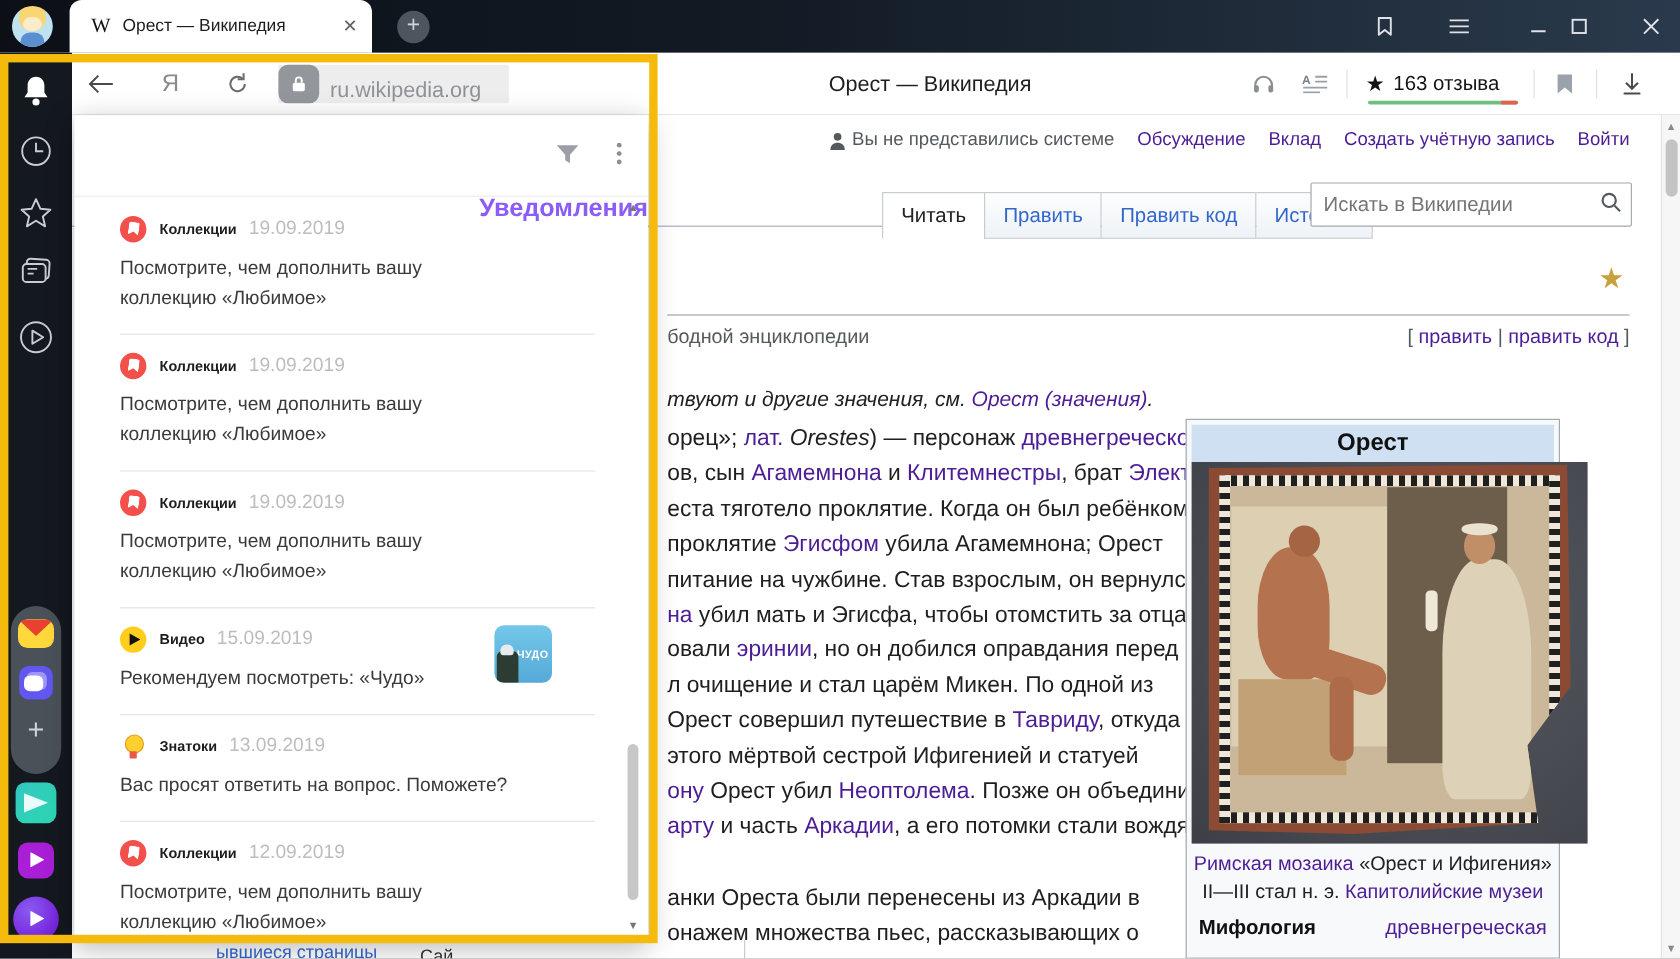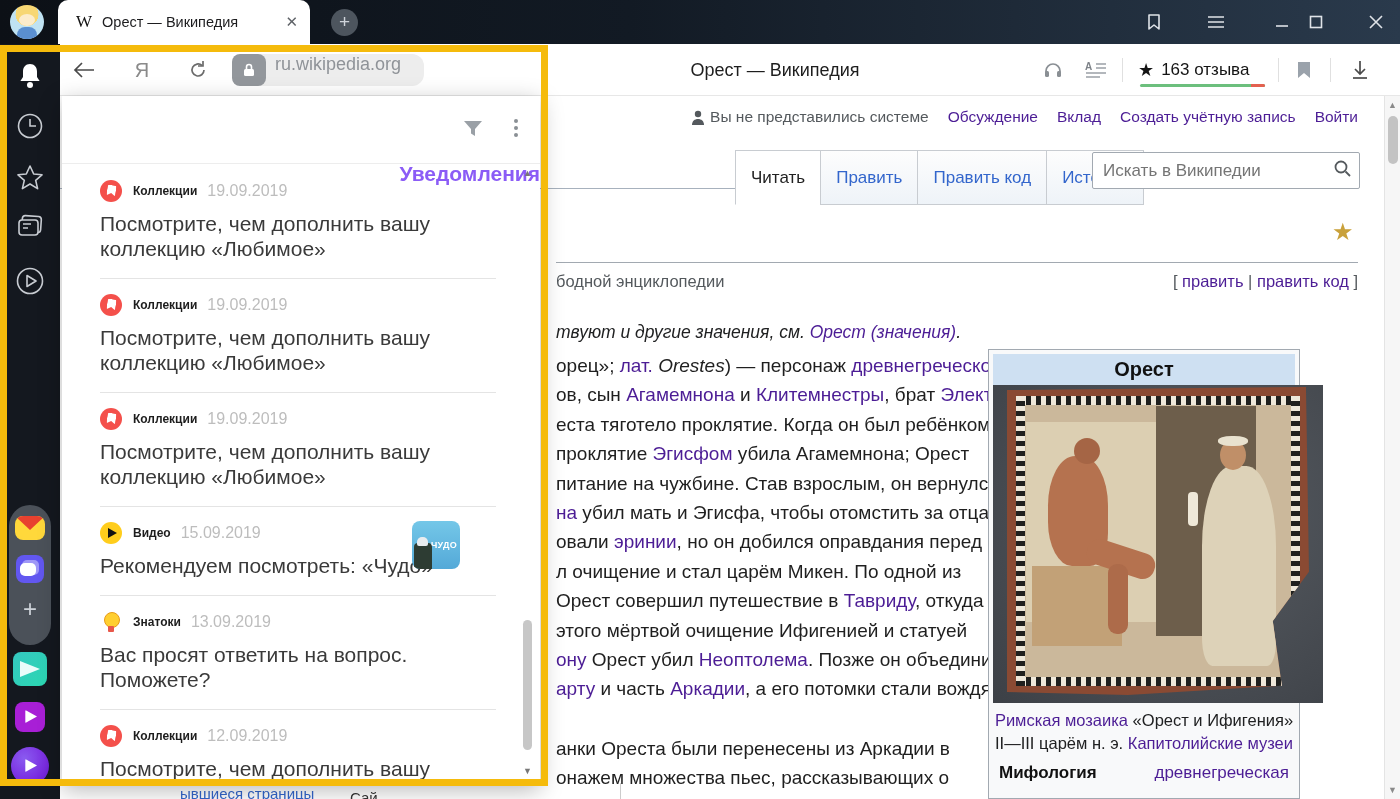--- a/index.html
+++ b/index.html
@@ -23,22 +23,22 @@
   .newtab { position:absolute; left:331px; top:9px; width:27px; height:27px; border-radius:50%;
             background:#4d555e; color:#cfd4da; font-size:19px; line-height:25px; text-align:center; }
   .winbtn { position:absolute; top:0; height:44px; display:flex; align-items:center; justify-content:center;
             color:#dfe3e8; }
   .icon-stroke { stroke:#dfe3e8; fill:none; stroke-width:1.6; }
 
   
   .toolbar { position:absolute; left:0; top:44px; width:1400px; height:52px; background:#fff;
              border-bottom:1px solid #e7e7e7; }
   .tb-ico { position:absolute; top:0; height:52px; display:flex; align-items:center; justify-content:center; color:#555; }
-  .addr { position:absolute; left:232px; top:10px; width:192px; height:32px; background:#ededed; border-radius:12px;
-          display:flex; align-items:flex-start; }
+  .addr { position:absolute; left:232px; top:10px; width:192px; height:32px; background:#ededed; border-radius:0;
+          display:flex; align-items:flex-end; }
   .lockbox { width:34px; height:32px; background:#93979c; border-radius:8px; display:flex; align-items:center; justify-content:center; }
   .addr-url { color:#8f9398; font-size:18px; margin-left:9px; }
   .page-title { position:absolute; left:620px; top:0; width:310px; height:52px; line-height:52px; text-align:center;
                 font-size:18px; color:#1e1e1e; white-space:nowrap; }
   .divider-v { position:absolute; top:14px; width:1px; height:24px; background:#e0e0e0; }
   .reviews { position:absolute; left:1138px; top:0; height:52px; display:flex; align-items:center; }
   .reviews .star { font-size:18px; color:#141414; margin-right:7px; }
   .reviews .txt { font-size:17px; color:#141414; }
   .rev-bar { position:absolute; left:1140px; top:40px; width:125px; height:3px; background:#6cbf7d; border-radius:2px; }
   .rev-bar::after { content:""; position:absolute; right:0; top:0; width:14px; height:3px; background:#e4604f; border-radius:0 2px 2px 0; }
@@ -86,38 +86,38 @@
         border-radius:2px; clip-path:polygon(0 0,100% 0,100% 100%,50% 72%,0 100%); transform:rotate(8deg); }
   .nico.video { background:#ffcd1c; }
   .nico.video::after { content:""; position:absolute; left:8px; top:6px; width:0; height:0;
         border-left:9px solid #111; border-top:5px solid transparent; border-bottom:5px solid transparent; }
   .nico.experts { background:transparent; }
   .nico.experts::before { content:""; position:absolute; left:4px; top:1px; width:14px; height:14px; border-radius:50%;
         background:#ffcf30; border:1.5px solid #e89a17; }
   .nico.experts::after { content:""; position:absolute; left:8px; top:15px; width:6px; height:6px; background:#e8574a; border-radius:1px; }
   .nsrc { font-size:12px; font-weight:bold; color:#1d1d1d; margin-right:10px; }
   .ndate { font-size:16px; color:#bdbdbd; }
-  .ntext { margin-top:9px; font-size:21px; color:#3a3a3a; line-height:25px; width:335px; }
+  .ntext { margin-top:9px; font-size:16px; color:#3a3a3a; line-height:25px; width:335px; }
   .nthumb { position:absolute; right:36px; top:14px; width:48px; height:48px; border-radius:8px; overflow:hidden;
             color:#fff; font-weight:bold; }
   .nthumb.chudo { background:linear-gradient(180deg,#74c7e8,#54a9d8); }
   .nthumb.chudo::before { content:""; position:absolute; left:2px; bottom:0; width:18px; height:26px; background:#2d3c33; border-radius:4px 4px 0 0; }
   .nthumb.chudo::after { content:""; position:absolute; left:5px; top:16px; width:11px; height:9px; background:#e8ecef; border-radius:5px 5px 2px 2px; }
   .nthumb.chudo .tlabel { position:absolute; right:3px; top:19px; font-size:9px; letter-spacing:.3px; }
   .pscroll { position:absolute; right:6px; top:72px; bottom:8px; width:13px; }
   .pscroll .arr { position:absolute; left:0; width:13px; text-align:center; font-size:9px; color:#777; }
   .pscroll .thumb { position:absolute; left:2px; bottom:26px; width:9px; height:130px; background:#c7c7c7; border-radius:5px; }
 
   
   .wiki { position:absolute; left:60px; top:96px; right:16px; bottom:0; background:#fff; }
   .userlinks { position:absolute; right:26px; top:12px; display:flex; align-items:center; gap:19px; font-size:15.5px; }
   .userlinks .plain { color:#54595d; display:flex; align-items:center; gap:5px; }
   .wl, .userlinks a { color:#4c1d95; text-decoration:none; cursor:pointer; }
   .it { font-style:italic; }
-  .tabsrow { position:absolute; left:675px; top:54px; height:55px; display:flex; align-items:stretch; }
+  .tabsrow { position:absolute; left:675px; top:64px; height:39px; display:flex; align-items:stretch; }
   .wtab { padding:0 15px; font-size:17px; display:flex; align-items:center; background:linear-gradient(180deg,#fdfdfd,#eef3f8);
           border:1px solid #c8ccd1; border-right:none; color:#3366cc; white-space:nowrap; }
   .wtab:last-child { border-right:1px solid #c8ccd1; }
   .wtab.active { background:#fff; color:#222; border-bottom:1px solid #fff; }
   .tabsline { position:absolute; left:0; top:92px; width:1020px; height:1px; background:#a7b1bd; }
   .searchbox { position:absolute; left:1032px; top:56px; width:268px; height:37px; border:1px solid #a2a9b1; border-radius:2px;
                background:#fff; display:flex; align-items:center; }
   .searchbox input { border:none; outline:none; flex:1; font-size:17px; color:#444; padding:0 10px;
                      font-family:"Liberation Sans",sans-serif; background:transparent; }
   .fa-star { position:absolute; left:1272px; top:122px; font-size:24px; color:#c9a13b; }
@@ -304,21 +304,21 @@
     <div class="para" id="para1">
         <div><span>орец»; </span><span class="wl">лат.</span><span> </span><span class="it">Orestes</span><span>) — персонаж </span><span class="wl">древнегреческой</span></div>
         <div><span>ов, сын </span><span class="wl">Агамемнона</span><span> и </span><span class="wl">Клитемнестры</span><span>, брат </span><span class="wl">Электры</span></div>
         <div><span>еста тяготело проклятие. Когда он был ребёнком,</span></div>
         <div><span>проклятие </span><span class="wl">Эгисфом</span><span> убила Агамемнона; Орест</span></div>
         <div><span>питание на чужбине. Став взрослым, он вернулся в</span></div>
         <div><span class="wl">на</span><span> убил мать и Эгисфа, чтобы отомстить за отца.</span></div>
         <div><span>овали </span><span class="wl">эринии</span><span>, но он добился оправдания перед</span></div>
         <div><span>л очищение и стал царём Микен. По одной из</span></div>
         <div><span>Орест совершил путешествие в </span><span class="wl">Тавриду</span><span>, откуда</span></div>
-        <div><span>этого мёртвой очищение Ифигенией и статуей</span></div>
+        <div><span>этого мёртвой сестрой Ифигенией и статуей</span></div>
         <div><span class="wl">ону</span><span> Орест убил </span><span class="wl">Неоптолема</span><span>. Позже он объединил</span></div>
         <div><span class="wl">арту</span><span> и часть </span><span class="wl">Аркадии</span><span>, а его потомки стали вождями</span></div>
       </div>
     <div class="para" id="para2">
         <div><span>анки Ореста были перенесены из Аркадии в</span></div>
         <div><span>онажем множества пьес, рассказывающих о</span></div>
       </div>
 
     <div class="infobox">
       <div class="ib-title">Орест</div>
@@ -337,21 +337,21 @@
           <div class="fig-leg"></div>
           <div class="fig-leg2"></div>
           <div class="fig2-robe"></div>
           <div class="fig2-head"></div>
           <div class="fig2-band"></div>
           <div class="fig2-statue"></div>
         </div>
           </div>
       </div>
       <div class="ib-caption" id="caption1"><span class="wl">Римская мозаика</span><span> «Орест и Ифигения»</span></div>
-      <div class="ib-caption" id="caption2" style="margin-top:0;"><span>II—III царём н. э. </span><span class="wl">Капитолийские музеи</span></div>
+      <div class="ib-caption" id="caption2" style="margin-top:0;"><span>II—III стал н. э. </span><span class="wl">Капитолийские музеи</span></div>
       <div class="ib-row">
         <span class="lbl">Мифология</span>
         <span class="wl">древнегреческая</span>
       </div>
     </div>
 
     <div class="bottom-partials">
       <span class="bp1">ывшиеся страницы</span>
       <span class="bp2">Сай</span>
       <span class="bp-div"></span>

